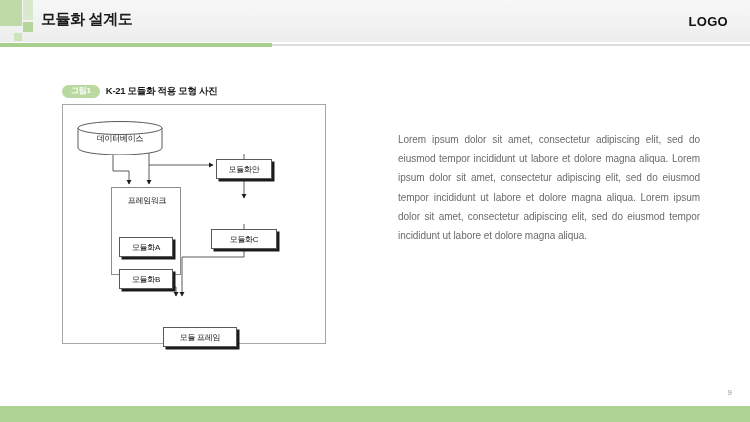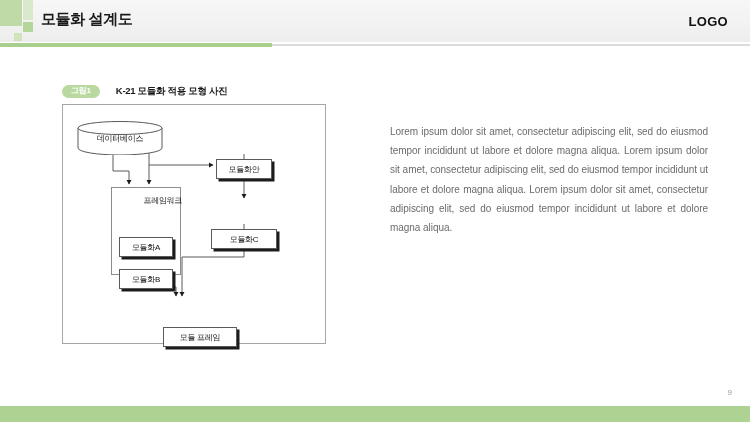--- a/index.html
+++ b/index.html
@@ -65,21 +65,21 @@
     background: #a8cf8e;
   }
 
   
   .fig-caption {
     position: absolute;
     left: 62px;
     top: 85px;
     display: flex;
     align-items: center;
-    gap: 16px;
+    gap: 6px;
   }
   .fig-badge {
     background: #b9d9a0;
     color: #ffffff;
     font-size: 8px;
     font-weight: bold;
     border-radius: 9px;
     padding: 2px 9px 3px 9px;
     line-height: 1;
     letter-spacing: -0.2px;
@@ -144,21 +144,21 @@
     width: 70px;
     height: 88px;
     box-sizing: border-box;
     border: 1px solid #8c8c8c;
     background: #ffffff;
   }
   .framework-label {
     position: absolute;
     left: 0; top: 7px;
     width: 70px;
-    text-align: right;
+    text-align: center;
     font-size: 8px;
     color: #111;
     letter-spacing: -0.3px;
   }
 
   .mod-a { left: 56px; top: 104px; width: 54px; height: 20px; }
   .mod-b { left: 56px; top: 136px; width: 54px; height: 20px; }
   .mod-an { left: 153px; top: 26px; width: 56px; height: 20px; }
   .mod-c  { left: 148px; top: 96px; width: 66px; height: 20px; }
   .mod-frame { left: 100px; top: 194px; width: 74px; height: 20px; }
@@ -177,21 +177,21 @@
     font-weight: bold;
     color: #1a1a1a;
     letter-spacing: -0.4px;
     margin: 0 0 11px 0;
   }
   .right-body {
     font-size: 10px;
     line-height: 1.92;
     color: #6b6b6b;
     text-align: justify;
-    margin: 0;
+    margin: 8px;
     letter-spacing: -0.05px;
   }
 
   
   .page-num {
     position: absolute;
     right: 18px;
     bottom: 25px;
     font-size: 8px;
     color: #9a9a9a;

